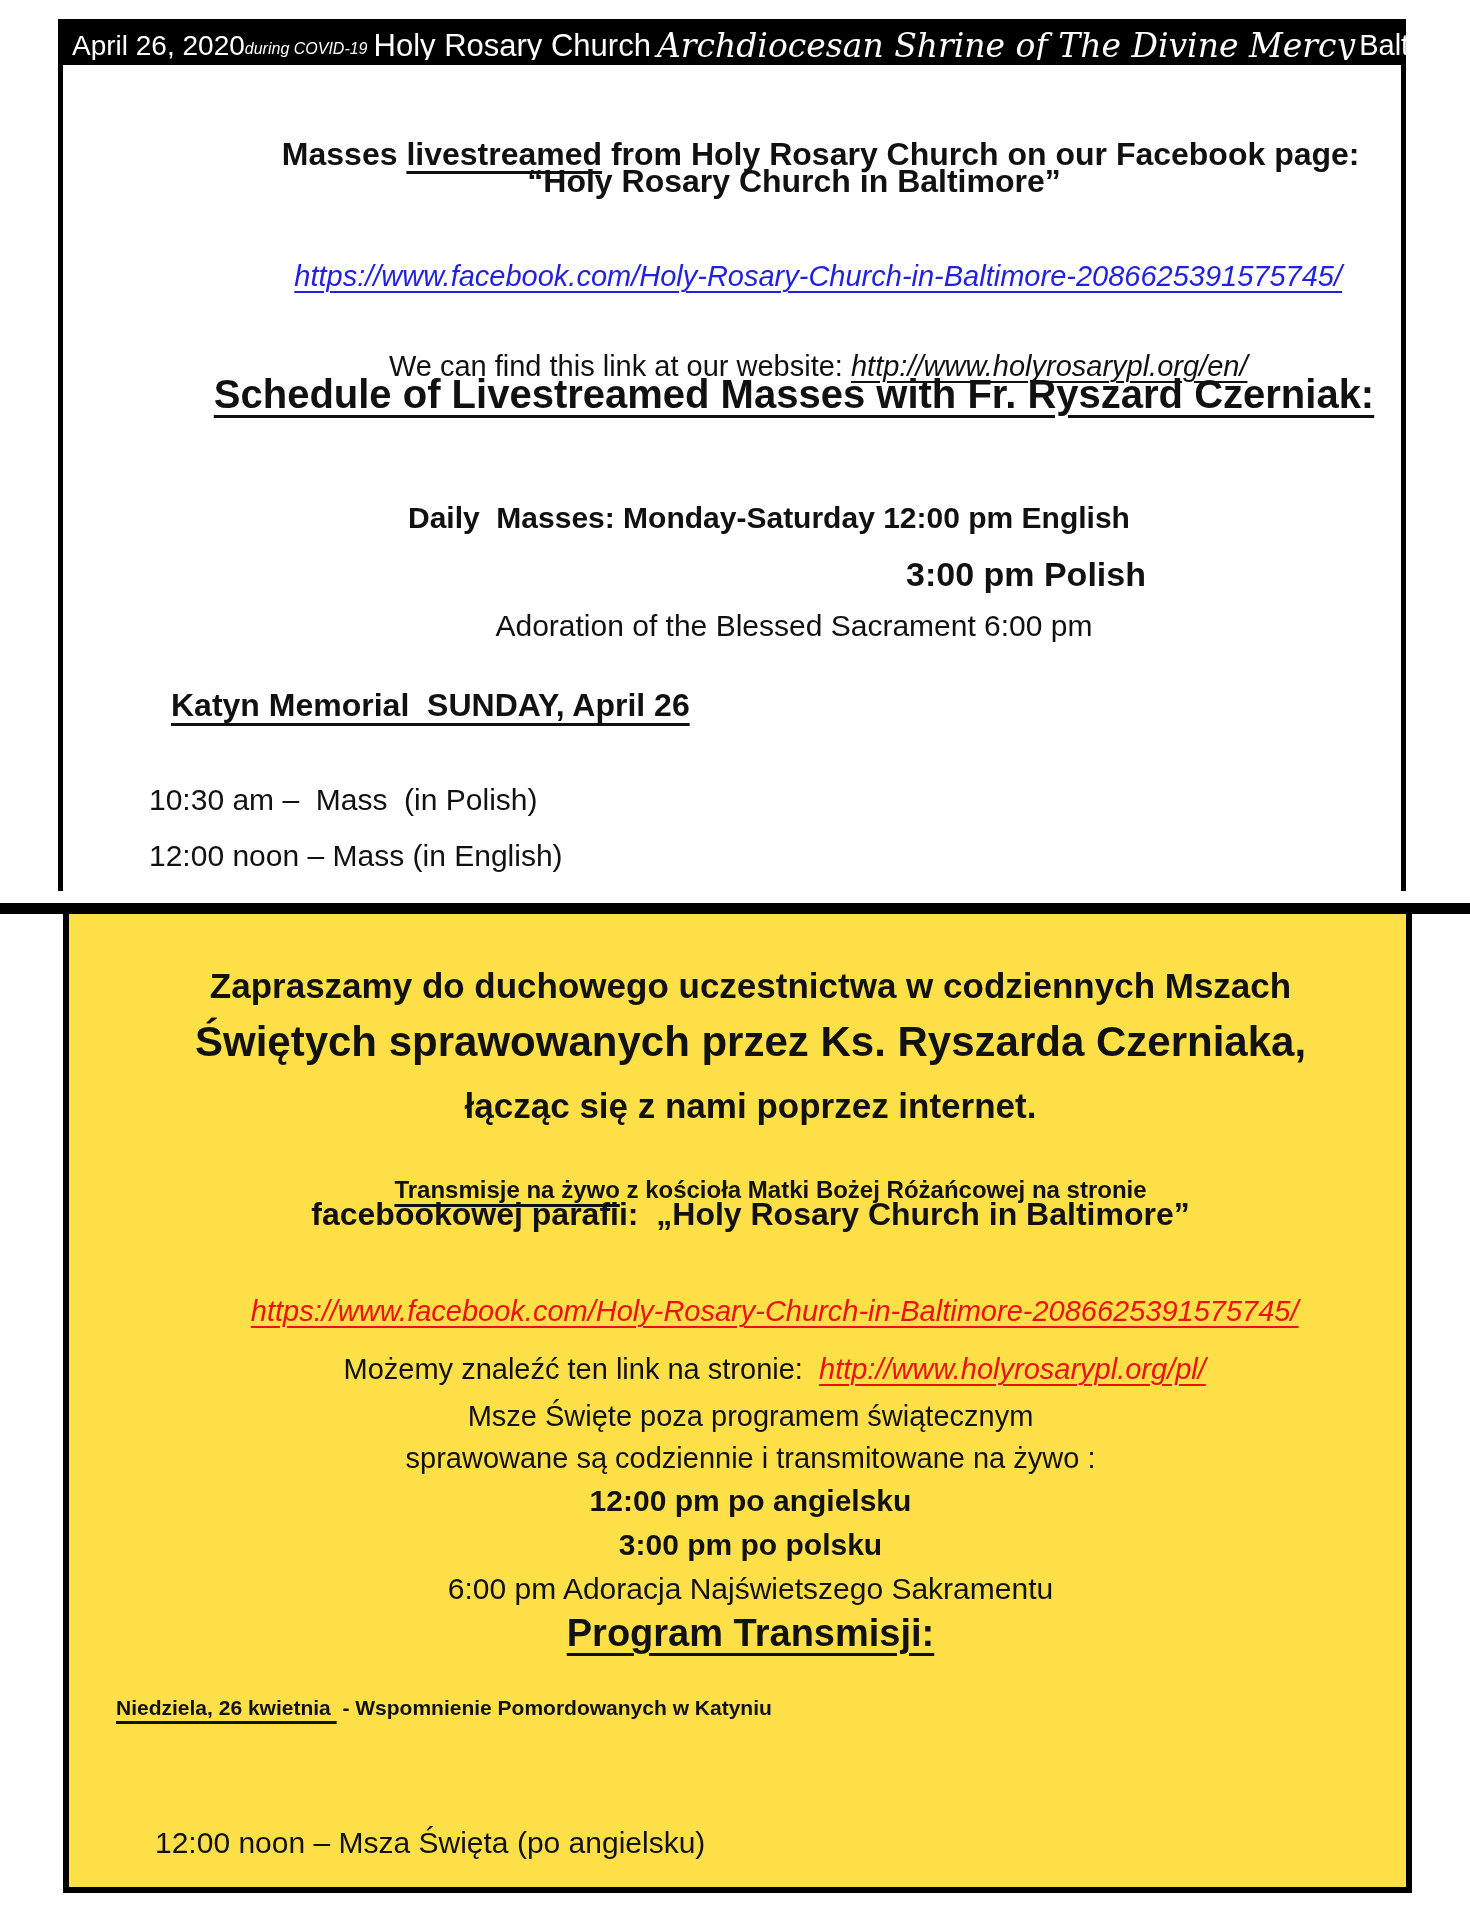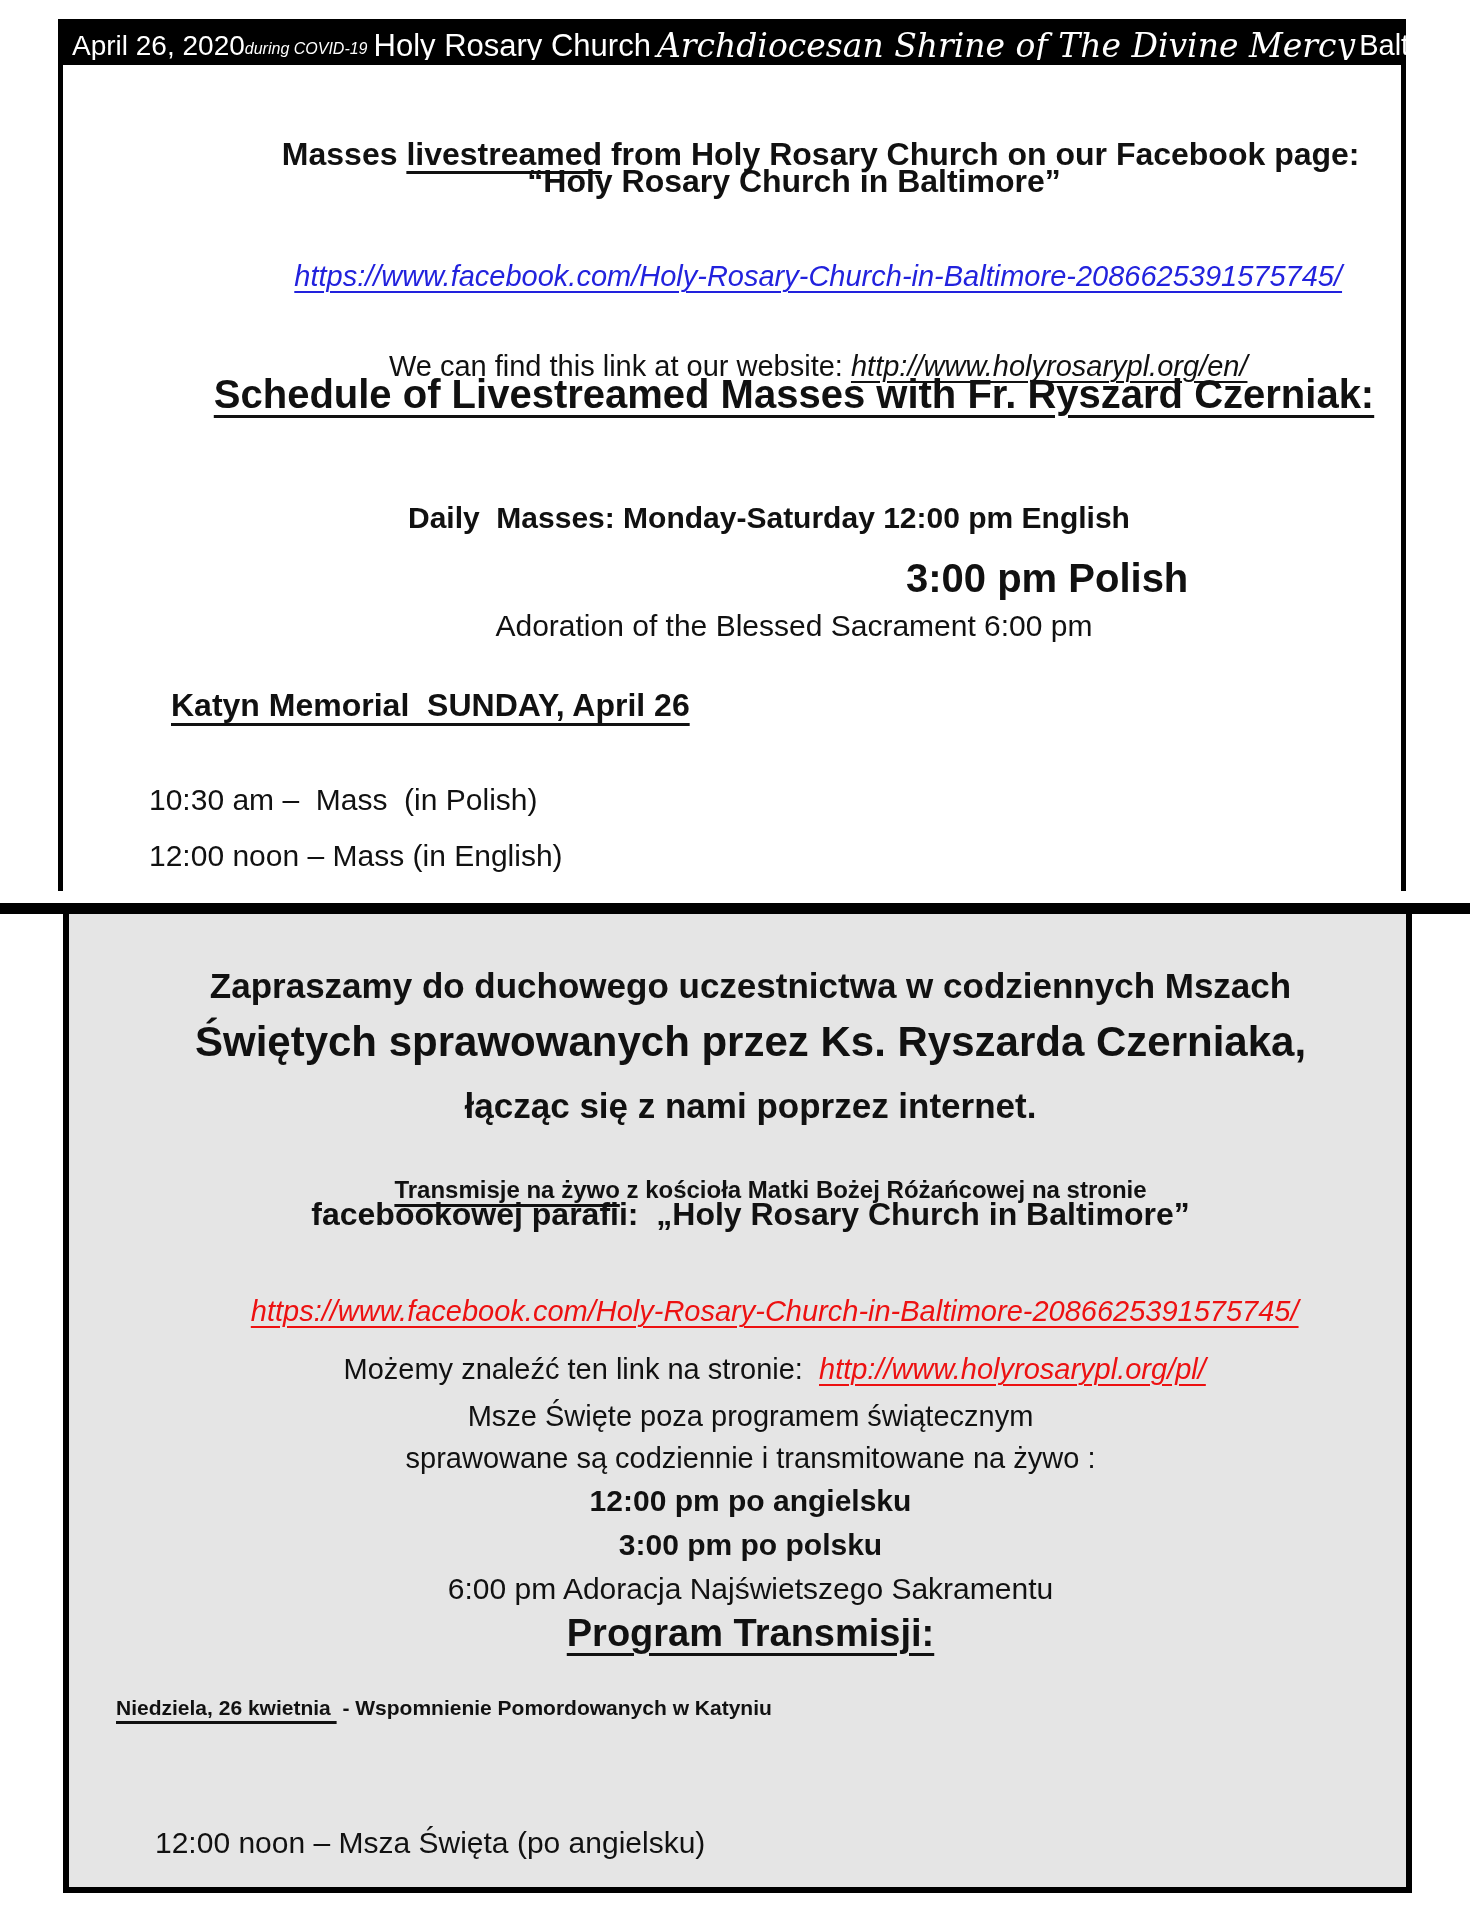--- a/index.html
+++ b/index.html
@@ -19,21 +19,21 @@
   .hdr-script{font-family:"DejaVu Serif",serif;font-style:italic;font-size:33px;margin-left:6px;}
   .hdr-loc{font-size:29px;margin-left:4px;}
   
   .top-box{
     position:absolute;left:58px;top:60px;width:1348px;height:831px;
     border:5px solid #000;border-bottom:none;box-sizing:border-box;background:#fff;
   }
   .divider-band{position:absolute;left:0;top:903px;width:1470px;height:11px;background:#000;}
   .bottom-box{
     position:absolute;left:63px;top:914px;width:1349px;height:979px;
-    border:6px solid #000;border-top:none;box-sizing:border-box;background:#e5e5e5;
+    border:6px solid #000;border-top:none;box-sizing:border-box;background:#fde047;
   }
   
   .line{position:absolute;white-space:pre-wrap;line-height:1.15;}
   .center-en{left:124px;right:0;text-align:center;}
   .center-pl{left:26px;right:0;text-align:center;}
   .b{font-weight:bold;}
   .u-head{text-decoration:underline;text-decoration-thickness:3px;text-underline-offset:7px;}
   .u-word{text-decoration:underline;text-decoration-thickness:3px;text-underline-offset:6px;}
   .link{text-decoration:underline;text-decoration-thickness:2px;text-underline-offset:5px;font-style:italic;}
   .link-blue{color:#2222dd;}
@@ -66,21 +66,21 @@
     </div>
 
     <div class="line center-en" style="top:252px;font-size:29px;">
       <span>We can find this link at our website: </span><span class="link link-black">http://www.holyrosarypl.org/en/</span>
     </div>
 
     <div class="line center-en b u-head" style="top:306px;font-size:40px;">Schedule of Livestreamed Masses with Fr. Ryszard Czerniak:</div>
 
     <div class="line b" style="left:345px;top:436px;font-size:30px;">Daily  Masses: Monday-Saturday 12:00 pm English</div>
 
-    <div class="line b" style="left:843px;top:490px;font-size:40px;">3:00 pm Polish</div>
+    <div class="line b" style="left:843px;top:490px;font-size:34px;">3:00 pm Polish</div>
 
     <div class="line center-en" style="top:544px;font-size:30px;">Adoration of the Blessed Sacrament 6:00 pm</div>
 
     <div class="line b u-head" style="left:108px;top:622px;font-size:32px;">Katyn Memorial  SUNDAY, April 26</div>
 
     <div class="line" style="left:86px;top:718px;font-size:30px;">10:30 am –  Mass  (in Polish)</div>
 
     <div class="line" style="left:86px;top:774px;font-size:30px;">12:00 noon – Mass (in English)</div>
   </div>
 

